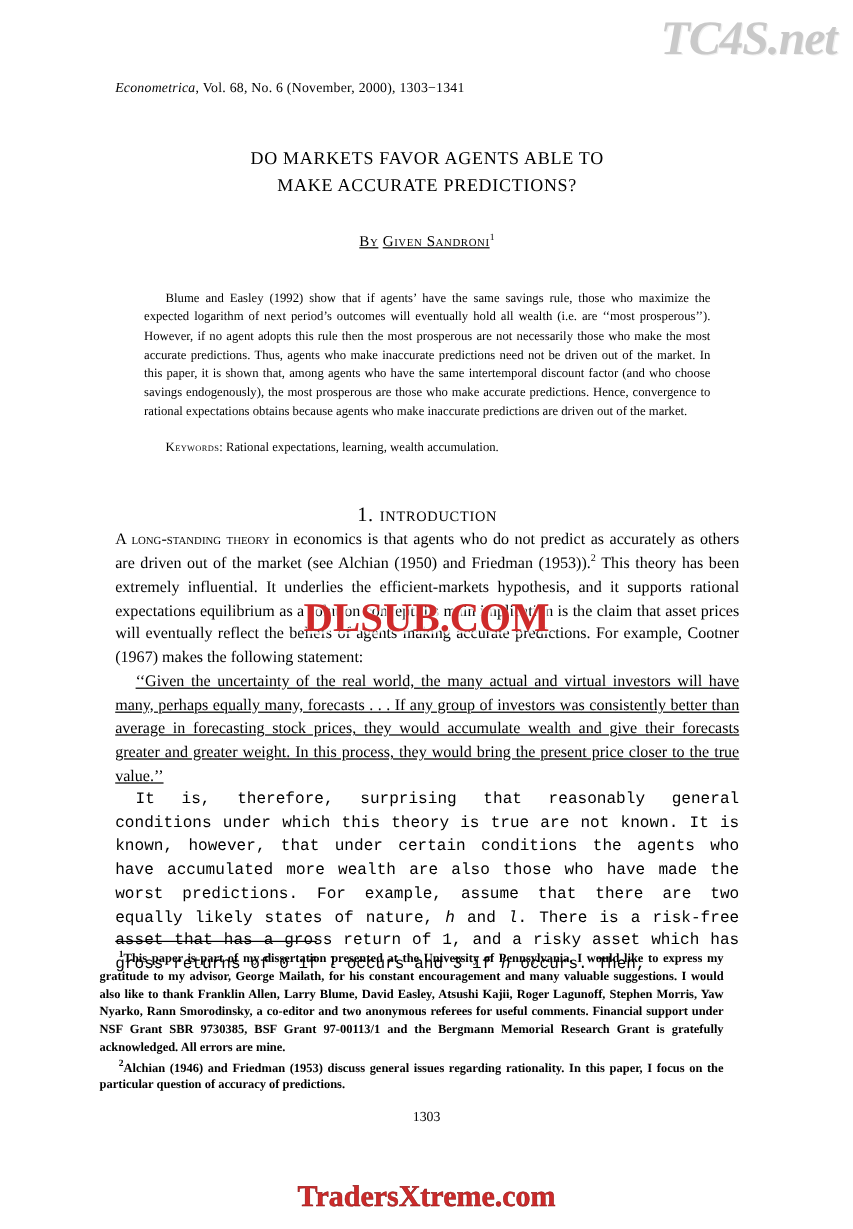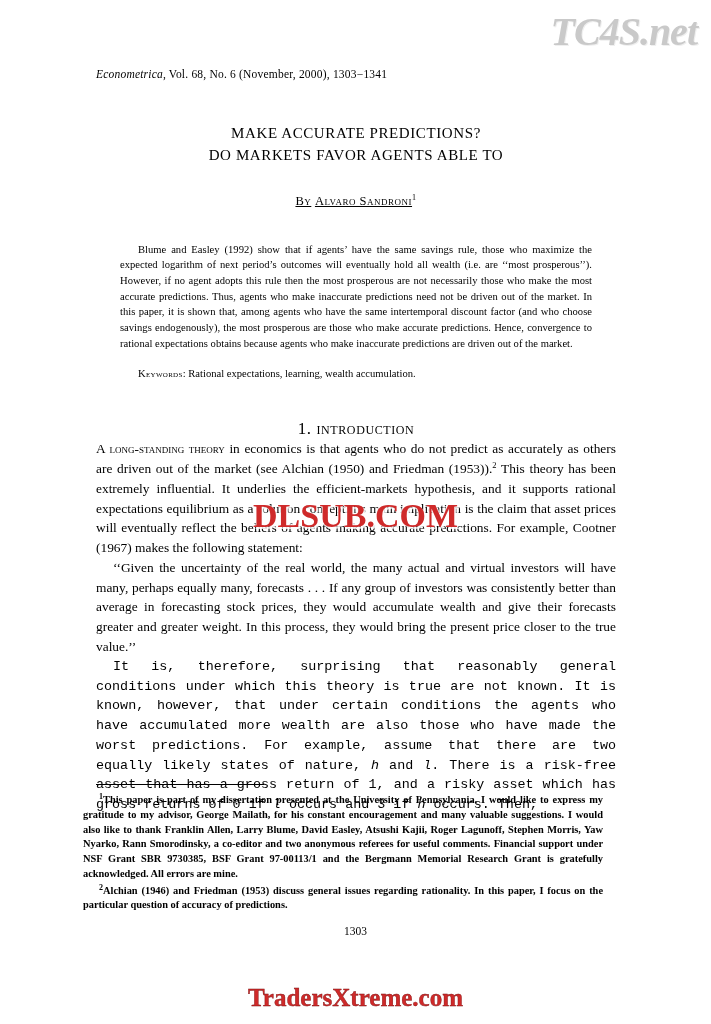--- a/index.html
+++ b/index.html
@@ -159,20 +159,21 @@
     font-size: 8.5px;
     vertical-align: super;
     line-height: 0;
   }
   .body-text .it {
     font-style: italic;
   }
   .quote {
     margin-top: 2px;
     text-indent: 17px;
+    text-decoration: underline;
   }
 
   
   .fn-rule {
     position: absolute;
     left: 96px;
     top: 784px;
     width: 168px;
     border-top: 1px solid #000;
     height: 0;
@@ -213,27 +214,27 @@
 
   <div class="wm-top">TC4S.net</div>
 
   <div class="content">
 
     <div class="journal-line">
       <span class="jname">Econometrica</span><span>, Vol. 68, No. 6 (November, 2000), 1303−1341</span>
     </div>
 
     <div class="title">
+      <div>DO MARKETS FAVOR AGENTS ABLE TO</div>
       <div>MAKE ACCURATE PREDICTIONS?</div>
-      <div>DO MARKETS FAVOR AGENTS ABLE TO</div>
     </div>
 
     <div class="byline">
       <span class="sc">By</span>
-      <span class="sc">Alvaro Sandroni</span><sup>1</sup>
+      <span class="sc">Given Sandroni</span><sup>1</sup>
     </div>
 
     <div class="abstract">
       <p>Blume and Easley (1992) show that if agents’ have the same savings rule, those who maximize the expected logarithm of next period’s outcomes will eventually hold all wealth (i.e. are ‘‘most prosperous’’). However, if no agent adopts this rule then the most prosperous are not necessarily those who make the most accurate predictions. Thus, agents who make inaccurate predictions need not be driven out of the market. In this paper, it is shown that, among agents who have the same intertemporal discount factor (and who choose savings endogenously), the most prosperous are those who make accurate predictions. Hence, convergence to rational expectations obtains because agents who make inaccurate predictions are driven out of the market.</p>
     </div>
 
     <div class="keywords">
       <span class="kw">Keywords</span><span>: Rational expectations, learning, wealth accumulation.</span>
     </div>
 

